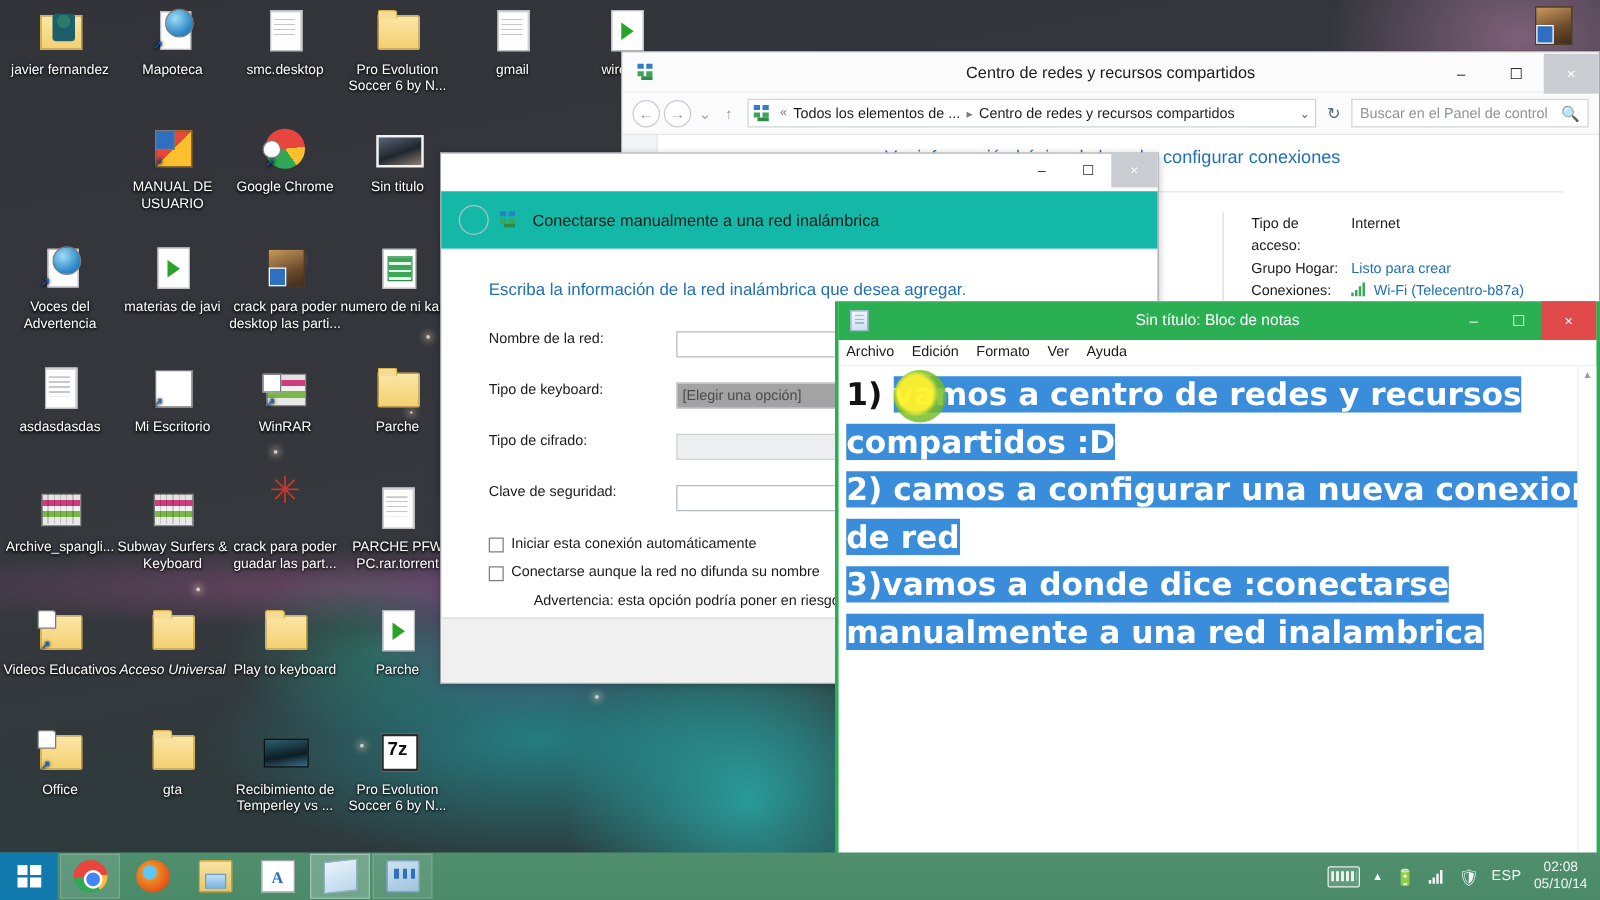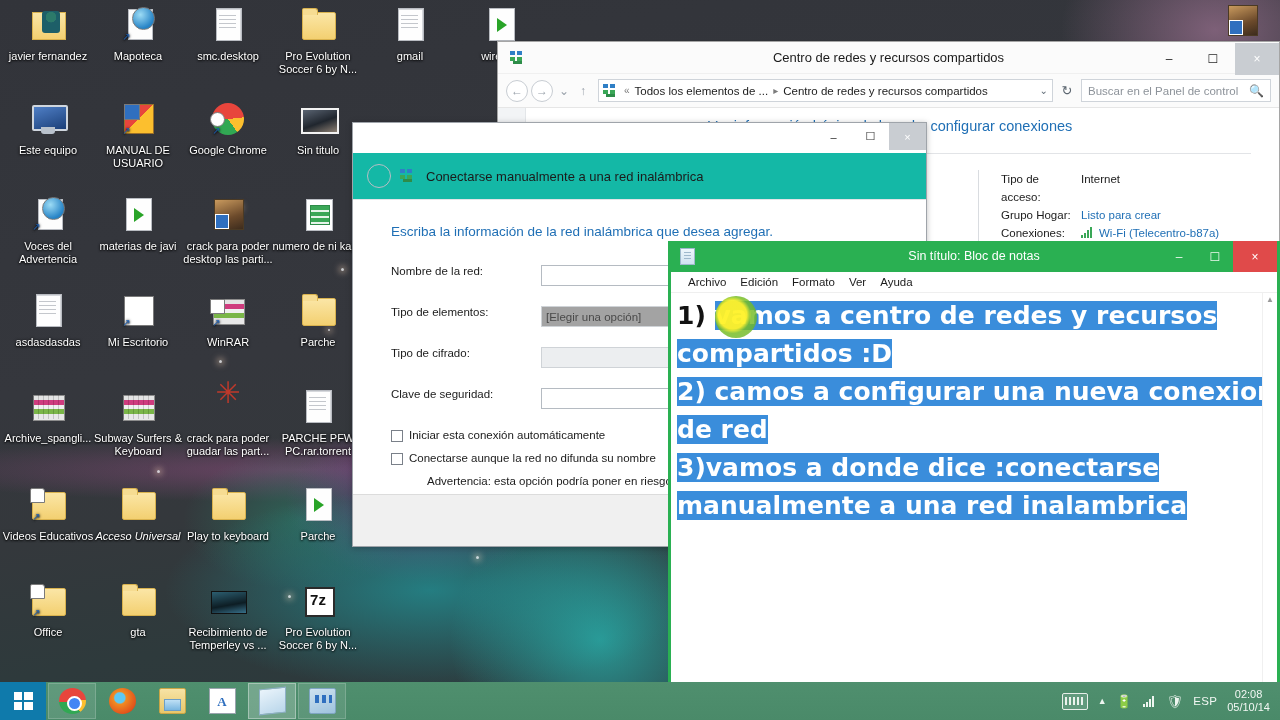--- a/index.html
+++ b/index.html
@@ -368,21 +368,21 @@
   }
   #np-titletext {
     position: absolute; left: 0; right: 0; text-align: center;
     font-size: 12.5px; color: #fff; line-height: 31px; pointer-events: none;
   }
   #np-caption { margin-left: auto; display: flex; height: 31px; }
   #np-caption .cbtn { width: 36px; height: 31px; color: #e8f8ec; font-size: 12px; }
   #np-caption .cbtn.close { background: #e04a4a; color: #fff; width: 44px; }
   #np-menubar {
     height: 21px; background: #fff; display: flex; align-items: center;
-    padding-left: 17px; gap: 14px; font-size: 11.5px; color: #1b1b1b;
+    padding-left: 6px; gap: 14px; font-size: 11.5px; color: #1b1b1b;
     border-bottom: 1px solid #efefef;
   }
   #np-textarea {
     position: relative; height: calc(100% - 52px); background: #fff; overflow: hidden;
     padding: 4px 0 0 6px;
   }
   .np-line {
     font-family: "DejaVu Sans", sans-serif;
     font-weight: bold;
     font-size: 25px;
@@ -488,24 +488,20 @@
       <div class="glyph ic-folder"></div>
       <span class="lbl">Pro Evolution Soccer 6 by N...</span>
     </div>
     <div class="dicon" style="left: 364px; top: 6px;">
       <div class="glyph ic-doc"></div>
       <span class="lbl">gmail</span>
     </div>
     <div class="dicon" style="left: 455px; top: 6px;">
       <div class="glyph ic-docgreen"></div>
       <span class="lbl">wireless</span>
-    </div>
-    <div class="dicon" style="left: 2px; top: 100px;">
-      <div class="glyph ic-pc"></div>
-      <span class="lbl">Este equipo</span>
     </div>
     <div class="dicon" style="left: 92px; top: 100px;">
       <div class="glyph ic-manual shortcut">
         <span class="arr">↗</span>
       </div>
       <span class="lbl">MANUAL DE USUARIO</span>
     </div>
     <div class="dicon" style="left: 182px; top: 100px;">
       <div class="glyph ic-chrome shortcut">
         <span class="arr">↗</span>
@@ -685,21 +681,21 @@
   </div>
   <div id="wz-line"></div>
   <div id="wz-body">
     <div id="wz-subtitle">Escriba la información de la red inalámbrica que desea agregar.</div>
     <div id="wz-fields">
         <div class="wz-field">
           <span class="lab">Nombre de la red:</span>
           <div class="wz-input"><span></span></div>
         </div>
         <div class="wz-field">
-          <span class="lab">Tipo de elementos:</span>
+          <span class="lab">Tipo de keyboard:</span>
           <div class="wz-input select"><span>[Elegir una opción]</span></div>
         </div>
         <div class="wz-field">
           <span class="lab">Tipo de cifrado:</span>
           <div class="wz-input disabled"><span></span></div>
         </div>
         <div class="wz-field">
           <span class="lab">Clave de seguridad:</span>
           <div class="wz-input"><span></span></div>
         </div>

